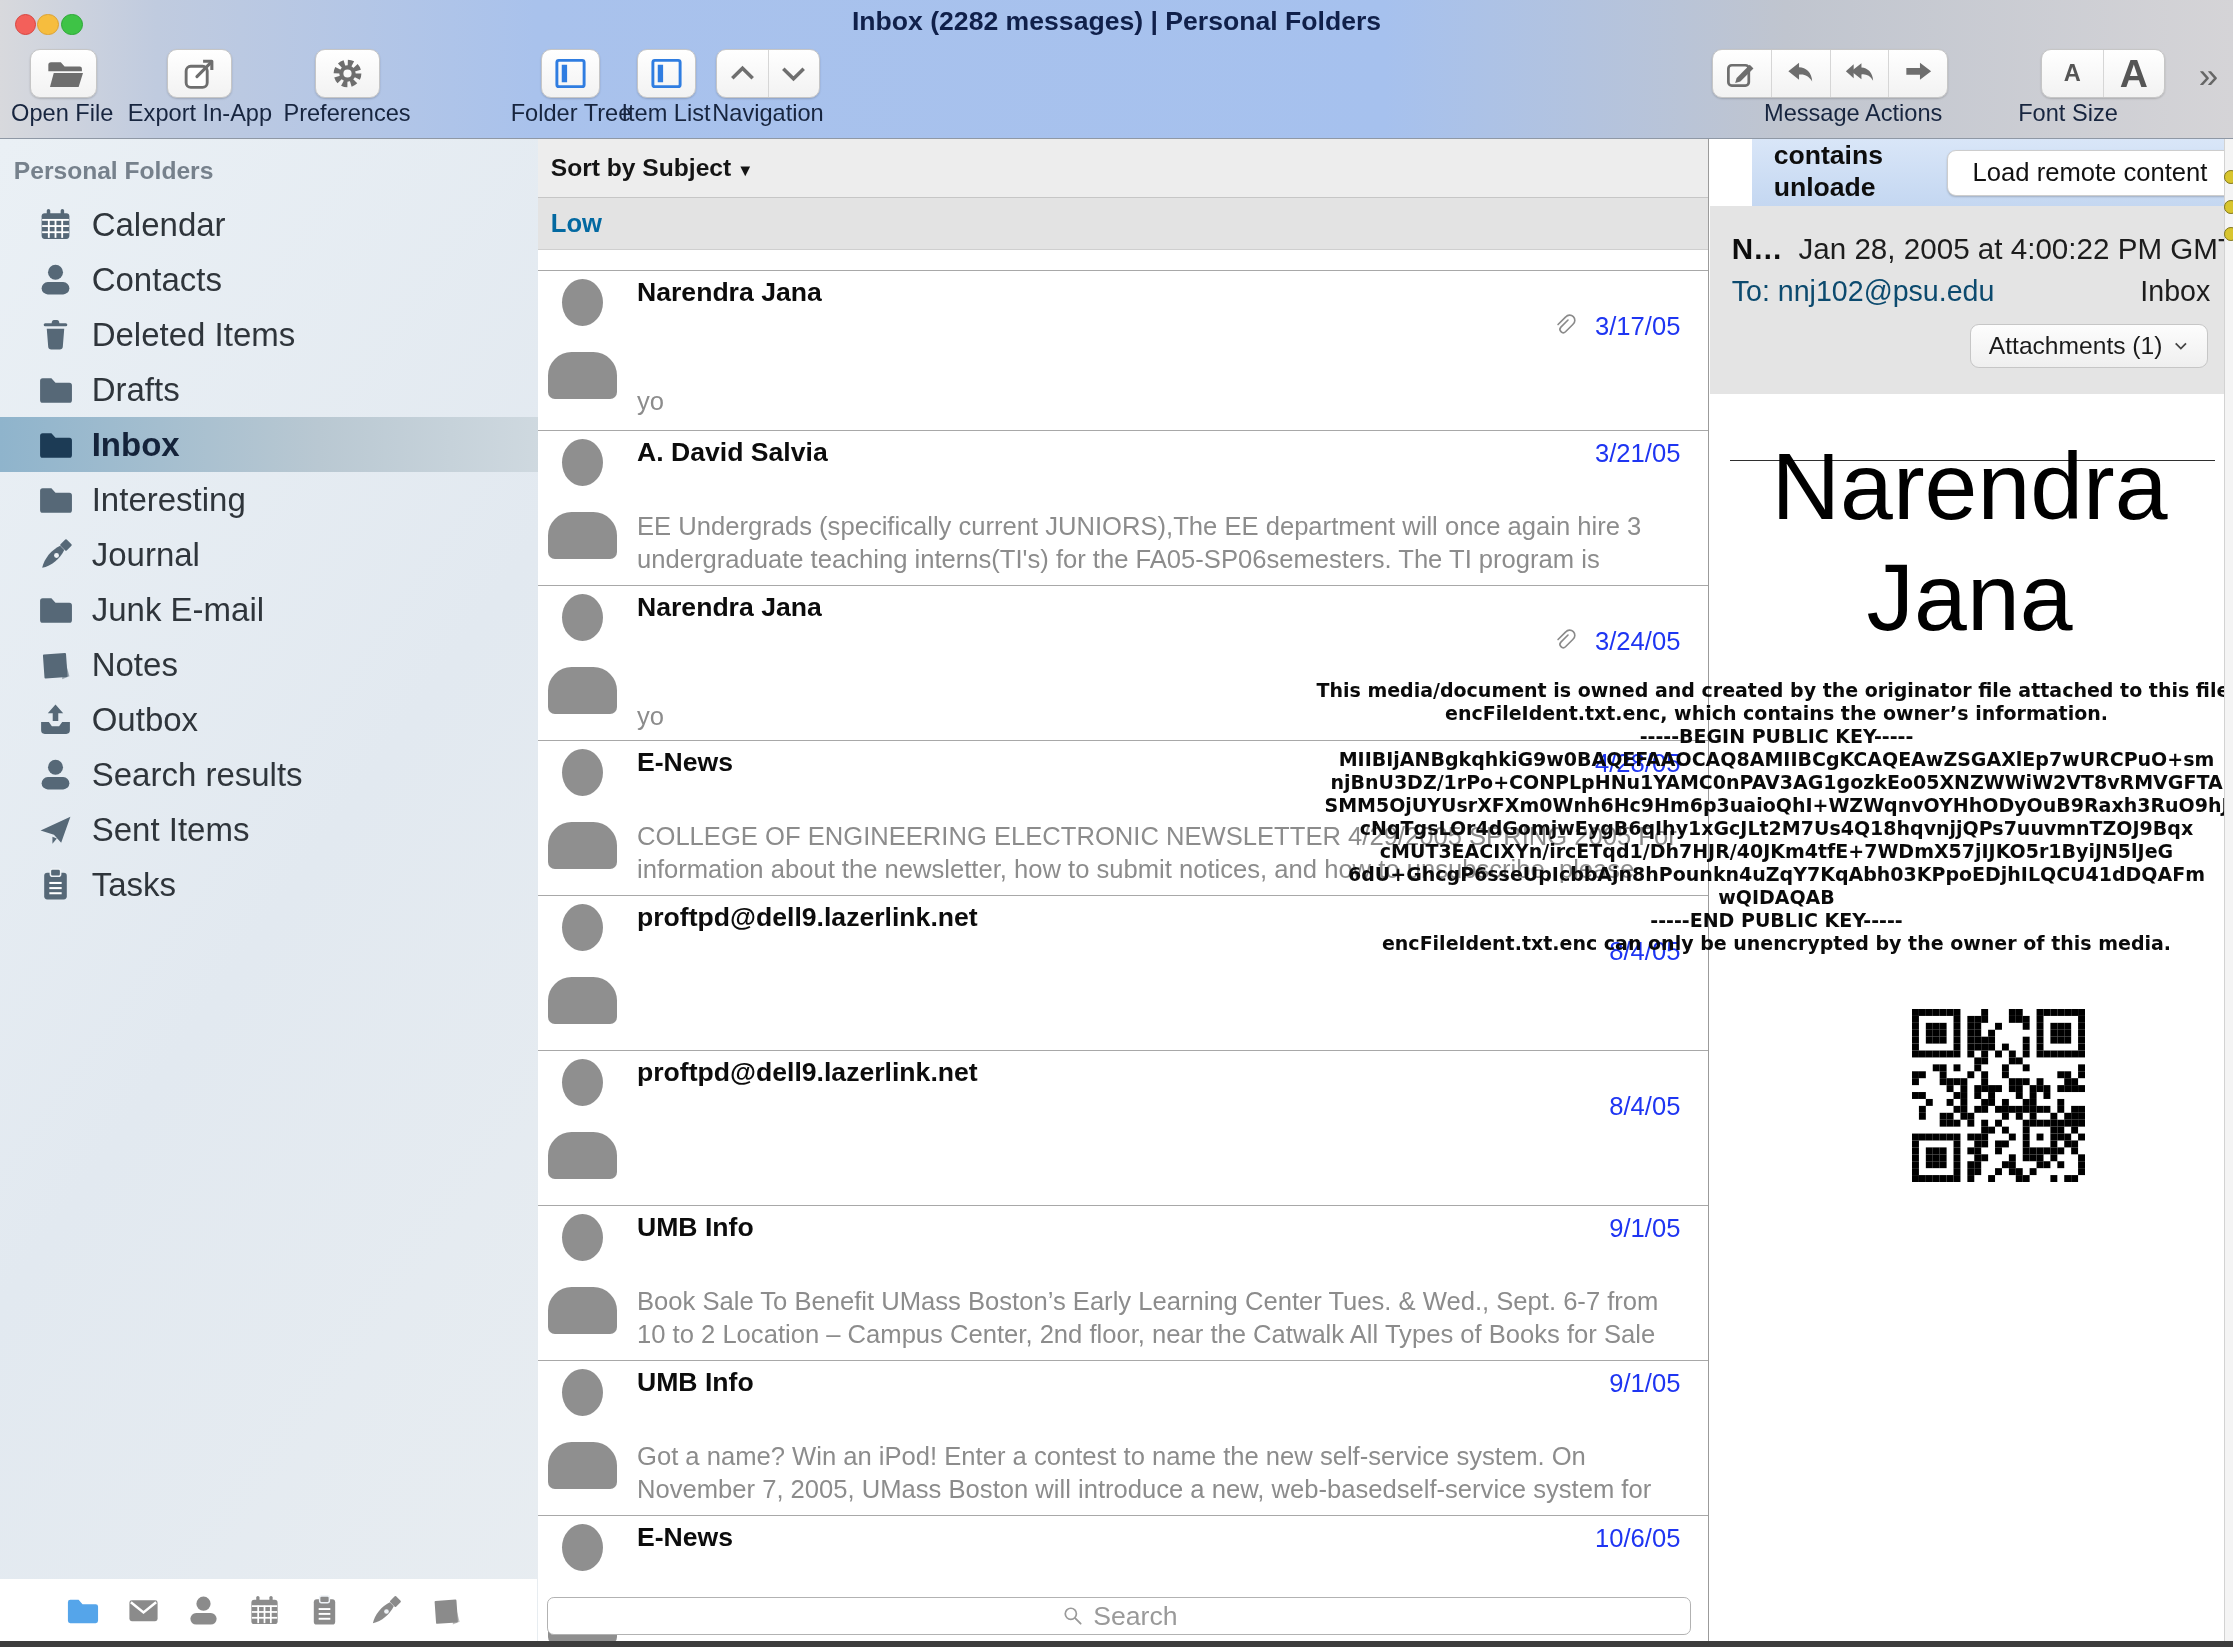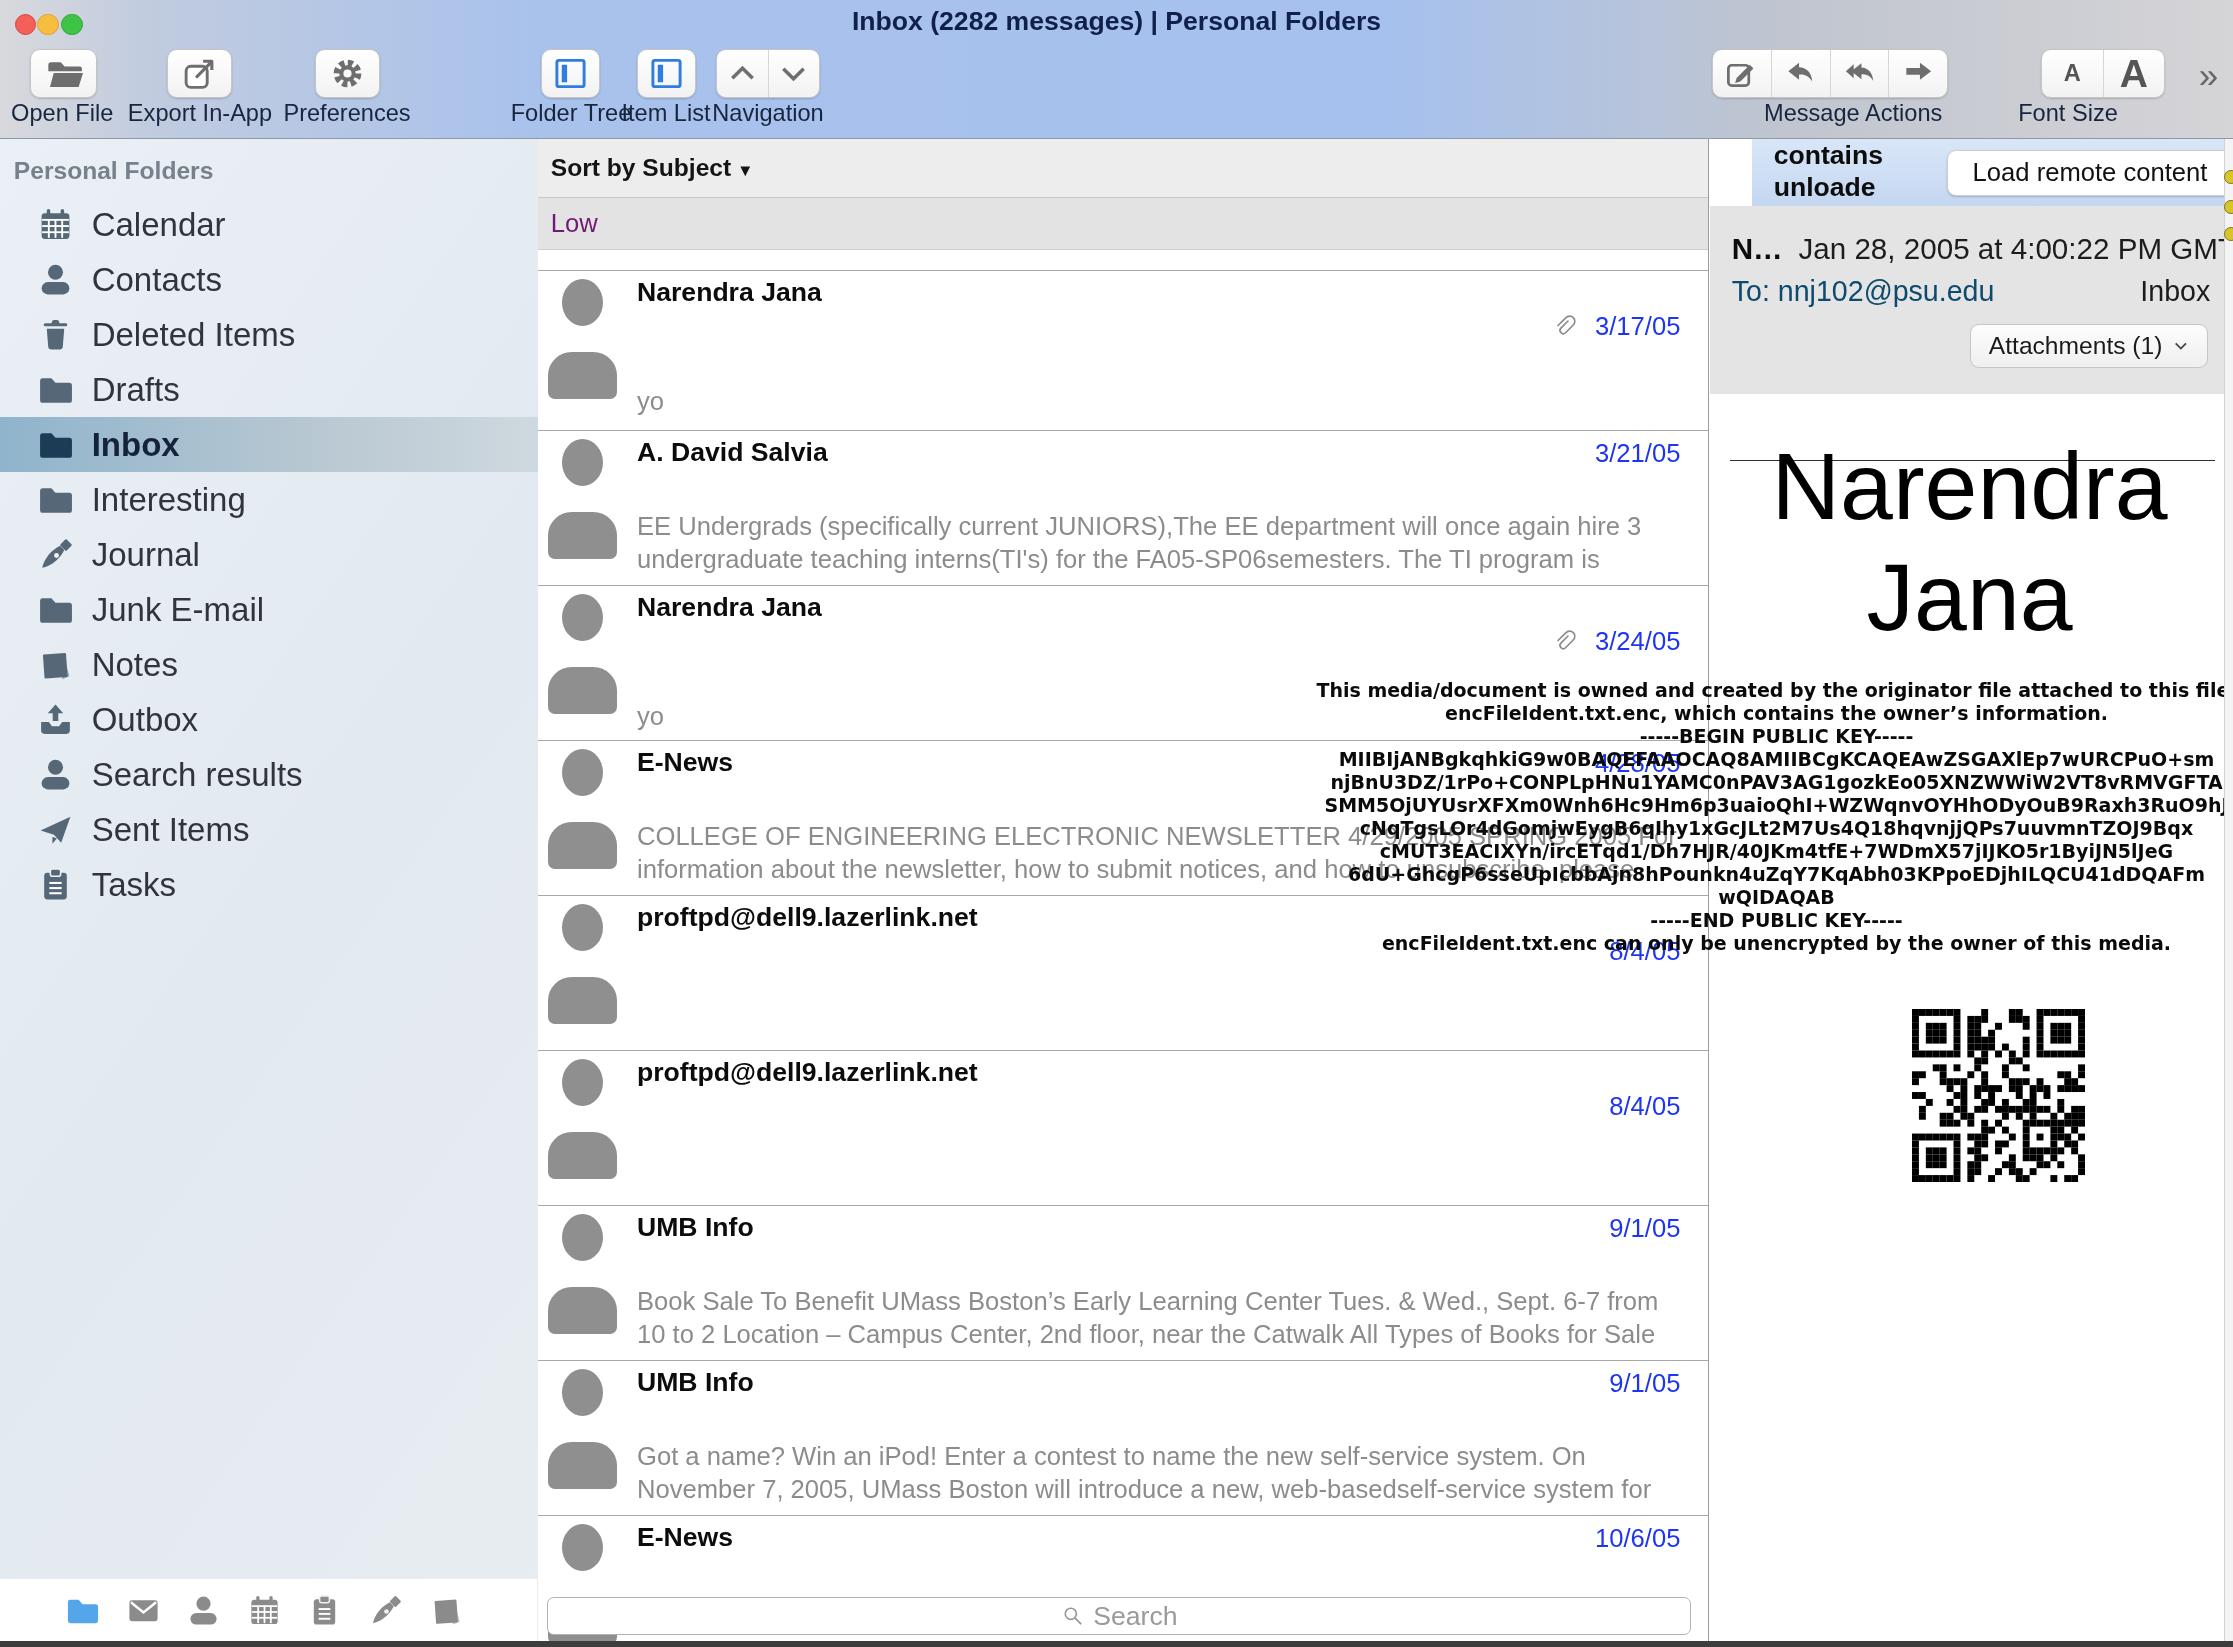--- a/index.html
+++ b/index.html
@@ -51,29 +51,29 @@
   .sb-dock .dk{width:35px;height:35px;}
   
   .list{position:absolute;left:538px;top:139px;width:1171px;bottom:0;background:#fff;
     border-right:1px solid #9b9b9b;box-sizing:border-box;}
   .sort-band{position:absolute;top:0;left:0;right:0;height:58px;background:#ededed;
     border-bottom:1px solid #c6c6c6;line-height:58px;padding-left:12.8px;
     font-size:24.6px;font-weight:700;color:#141414;}
   .sort-arrow{font-size:16.7px;margin-left:5.9px;}
   .low-band{position:absolute;top:59px;left:0;right:0;height:51px;background:#e3e3e3;
     border-bottom:1px solid #cfcfcf;line-height:51px;padding-left:12.8px;
-    font-size:25.6px;font-weight:400;color:#701a75;}
+    font-size:25.6px;font-weight:700;color:#0369a1;}
   .rows{position:absolute;top:131px;left:0;right:0;bottom:0;overflow:hidden;}
   .msg-row{position:relative;height:154px;border-top:1px solid #a8a8a8;background:#fff;}
   .msg-row:first-child{height:159px;}
   .avatar{position:absolute;left:9.9px;top:7.9px;width:69px;height:120px;}
   .avatar .head{position:absolute;left:13.8px;top:0;width:41px;height:47px;border-radius:50%;background:#8f8f8f;}
   .avatar .body{position:absolute;left:0;bottom:0;width:69px;height:47px;border-radius:23.6px 23.6px 6.9px 6.9px;background:#8f8f8f;}
   .msg-name{position:absolute;left:99px;top:5.9px;font-size:26.6px;font-weight:700;color:#0c0c0c;white-space:nowrap;}
-  .msg-date{position:absolute;right:27.6px;top:7.9px;display:flex;align-items:flex-end;gap:17px;
+  .msg-date{position:absolute;right:27.6px;top:7.9px;display:flex;align-items:center;gap:17px;
     font-size:25.6px;color:#1e35f2;}
   .msg-date.low{top:41px;}
   .msg-prev{position:absolute;left:99px;right:25.6px;top:79px;font-size:25.6px;color:#8c8c8c;
     line-height:32.5px;max-height:65px;overflow:hidden;}
   .msg-prev.low{top:114px;}
   .searchbar{position:absolute;left:8.9px;right:16.7px;top:1458px;height:36px;background:#fff;
     border:1px solid #b2b2b2;border-radius:6.9px;display:flex;align-items:center;justify-content:center;
     gap:8.9px;z-index:6;}
   .searchbar span{font-size:26.6px;color:#9a9a9a;}
   

